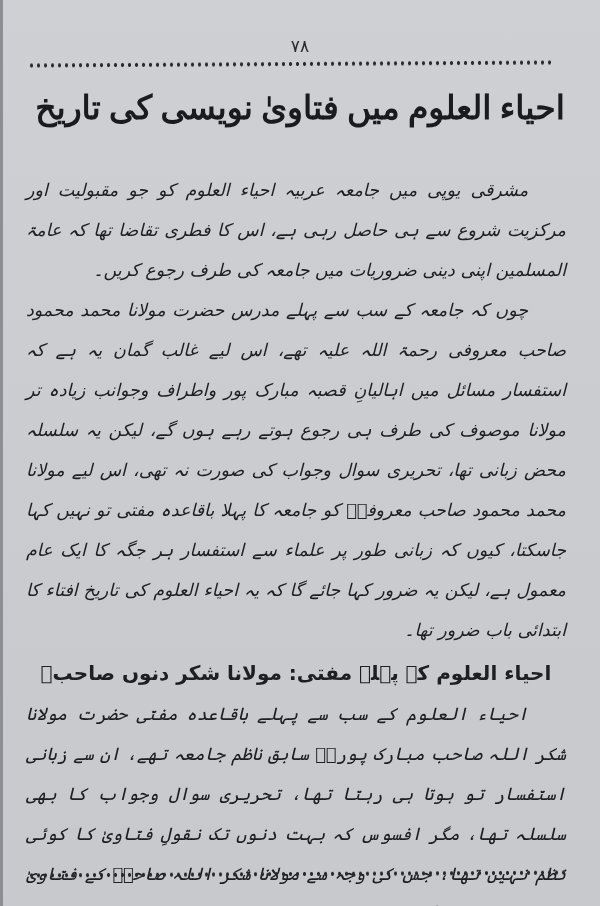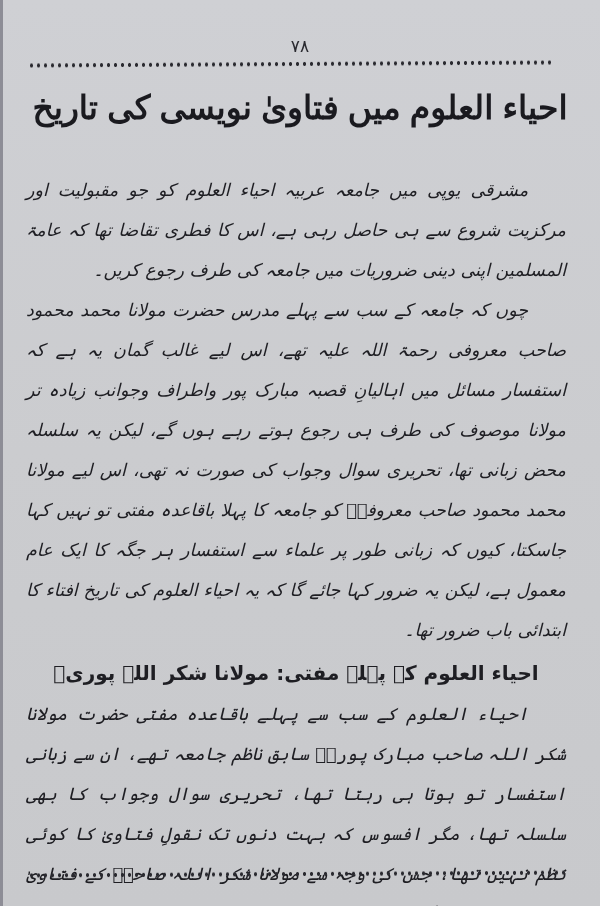--- a/index.html
+++ b/index.html
@@ -60,21 +60,21 @@
       width: 540px;
       transform: rotate(-0.3deg);
     }
     .title {
       position: absolute;
       top: 88px;
       left: 0;
       width: 600px;
       text-align: center;
       direction: rtl;
-      font-family: Liberation Sans, sans-serif;
+      font-family: Liberation Serif, serif;
       font-size: 33px;
       font-weight: bold;
       color: #1a1a1f;
     }
     .content {
       position: absolute;
       top: 170px;
       left: 26px;
       width: 540px;
       direction: rtl;
@@ -105,18 +105,18 @@
 
   <div class="page-number">۷۸</div>
 
   <div class="rule rule-top"></div>
 
   <h1 class="title" style="margin:0;">احیاء العلوم میں فتاویٰ نویسی کی تاریخ</h1>
 
   <div class="content">
     <p class="para">مشرقی یوپی میں جامعہ عربیہ احیاء العلوم کو جو مقبولیت اور مرکزیت شروع سے ہی حاصل رہی ہے، اس کا فطری تقاضا تھا کہ عامۃ المسلمین اپنی دینی ضروریات میں جامعہ کی طرف رجوع کریں۔</p>
     <p class="para">چوں کہ جامعہ کے سب سے پہلے مدرس حضرت مولانا محمد محمود صاحب معروفی رحمۃ اللہ علیہ تھے، اس لیے غالب گمان یہ ہے کہ استفسار مسائل میں اہالیانِ قصبہ مبارک پور واطراف وجوانب زیادہ تر مولانا موصوف کی طرف ہی رجوع ہوتے رہے ہوں گے، لیکن یہ سلسلہ محض زبانی تھا، تحریری سوال وجواب کی صورت نہ تھی، اس لیے مولانا محمد محمود صاحب معروفیؒ کو جامعہ کا پہلا باقاعدہ مفتی تو نہیں کہا جاسکتا، کیوں کہ زبانی طور پر علماء سے استفسار ہر جگہ کا ایک عام معمول ہے، لیکن یہ ضرور کہا جائے گا کہ یہ احیاء العلوم کی تاریخ افتاء کا ابتدائی باب ضرور تھا۔</p>
-    <h2 class="subheading">احیاء العلوم کے پہلے مفتی: مولانا شکر اللہ پوریؒ</h2>
+    <h2 class="subheading">احیاء العلوم کے پہلے مفتی: مولانا شکر دنوں صاحبؒ</h2>
     <p class="para">احیاء العلوم کے سب سے پہلے باقاعدہ مفتی حضرت مولانا شکر اللہ صاحب مبارک پوریؒ سابق ناظم جامعہ تھے، ان سے زبانی استفسار تو ہوتا ہی رہتا تھا، تحریری سوال وجواب کا بھی سلسلہ تھا، مگر افسوس کہ بہت دنوں تک نقولِ فتاویٰ کا کوئی نظم نہیں تھا، جس کی وجہ سے مولانا شکر اللہ صاحبؒ کے فتاویٰ کا پورا ریکارڈ تو درکنار، ایک معتدبہ حصہ بھی محفوظ نہیں، صرف ایک قدیم بوسیدہ رجسٹر ملا ہے، جس میں مولانا شکر اللہ صاحب کے سات فتاوے موجود ہیں۔</p>
   </div>
 
   <div class="rule rule-bottom"></div>
 </div>
 
 </body></html>

